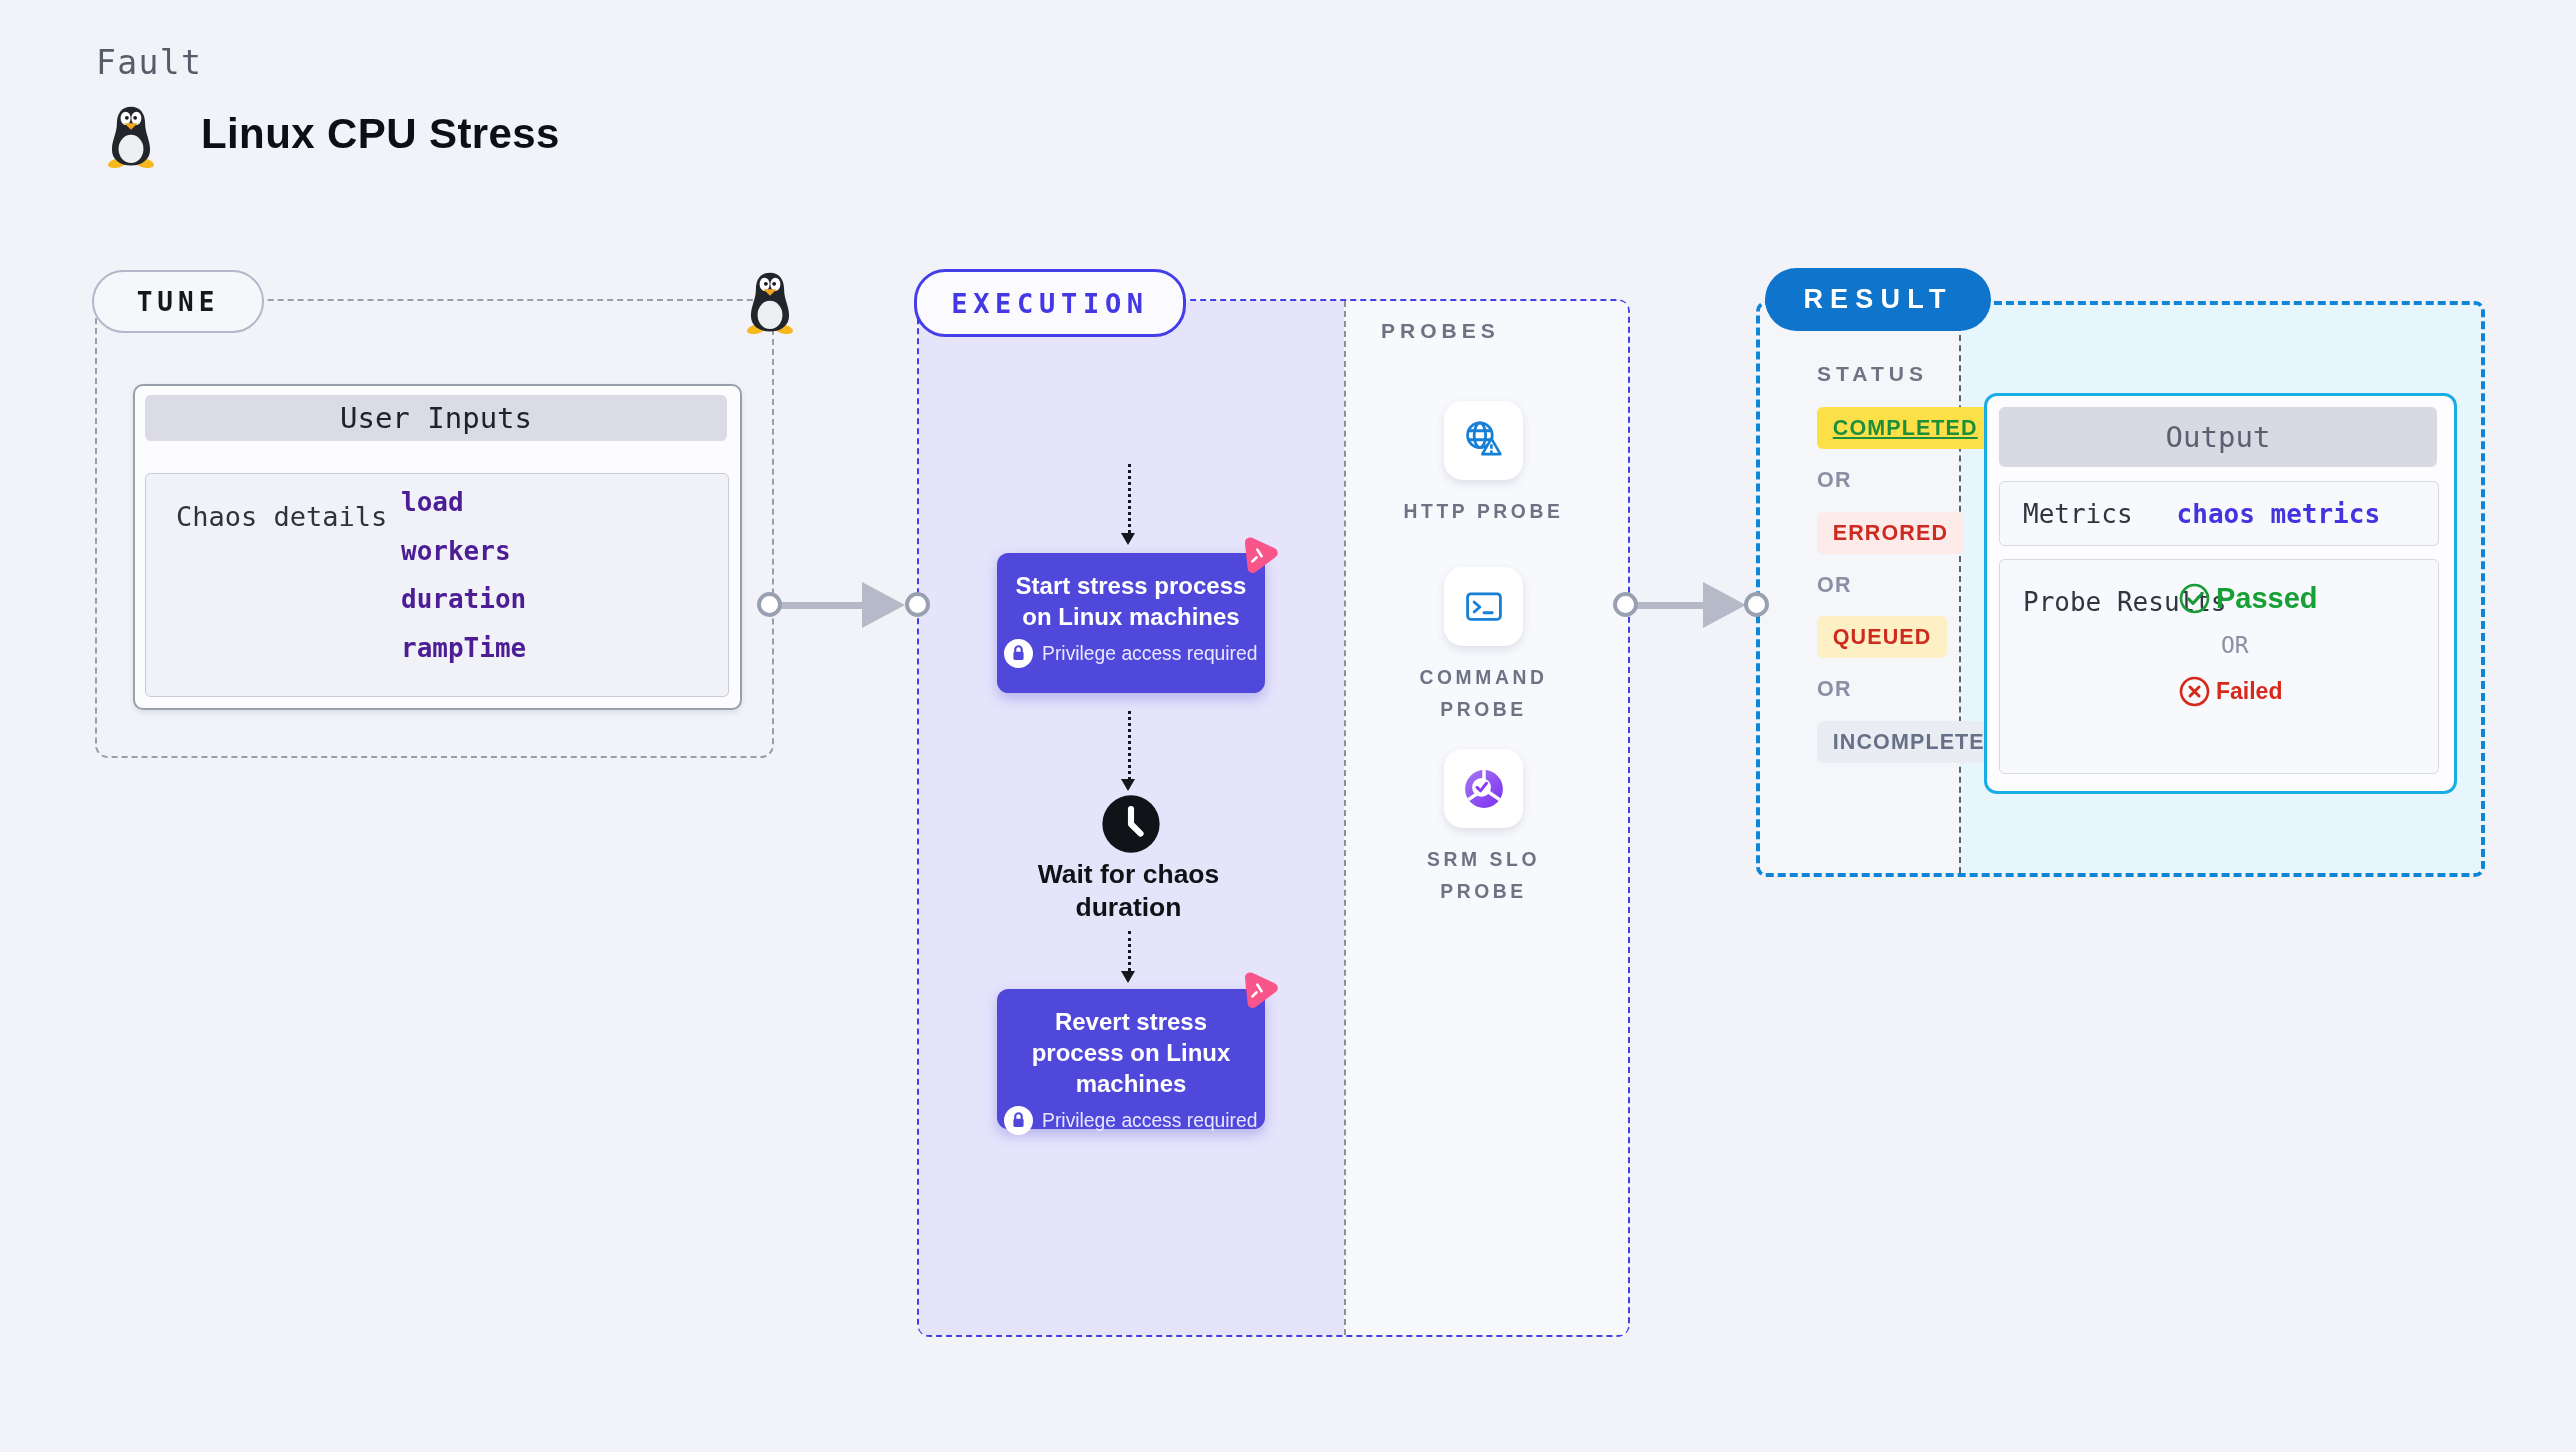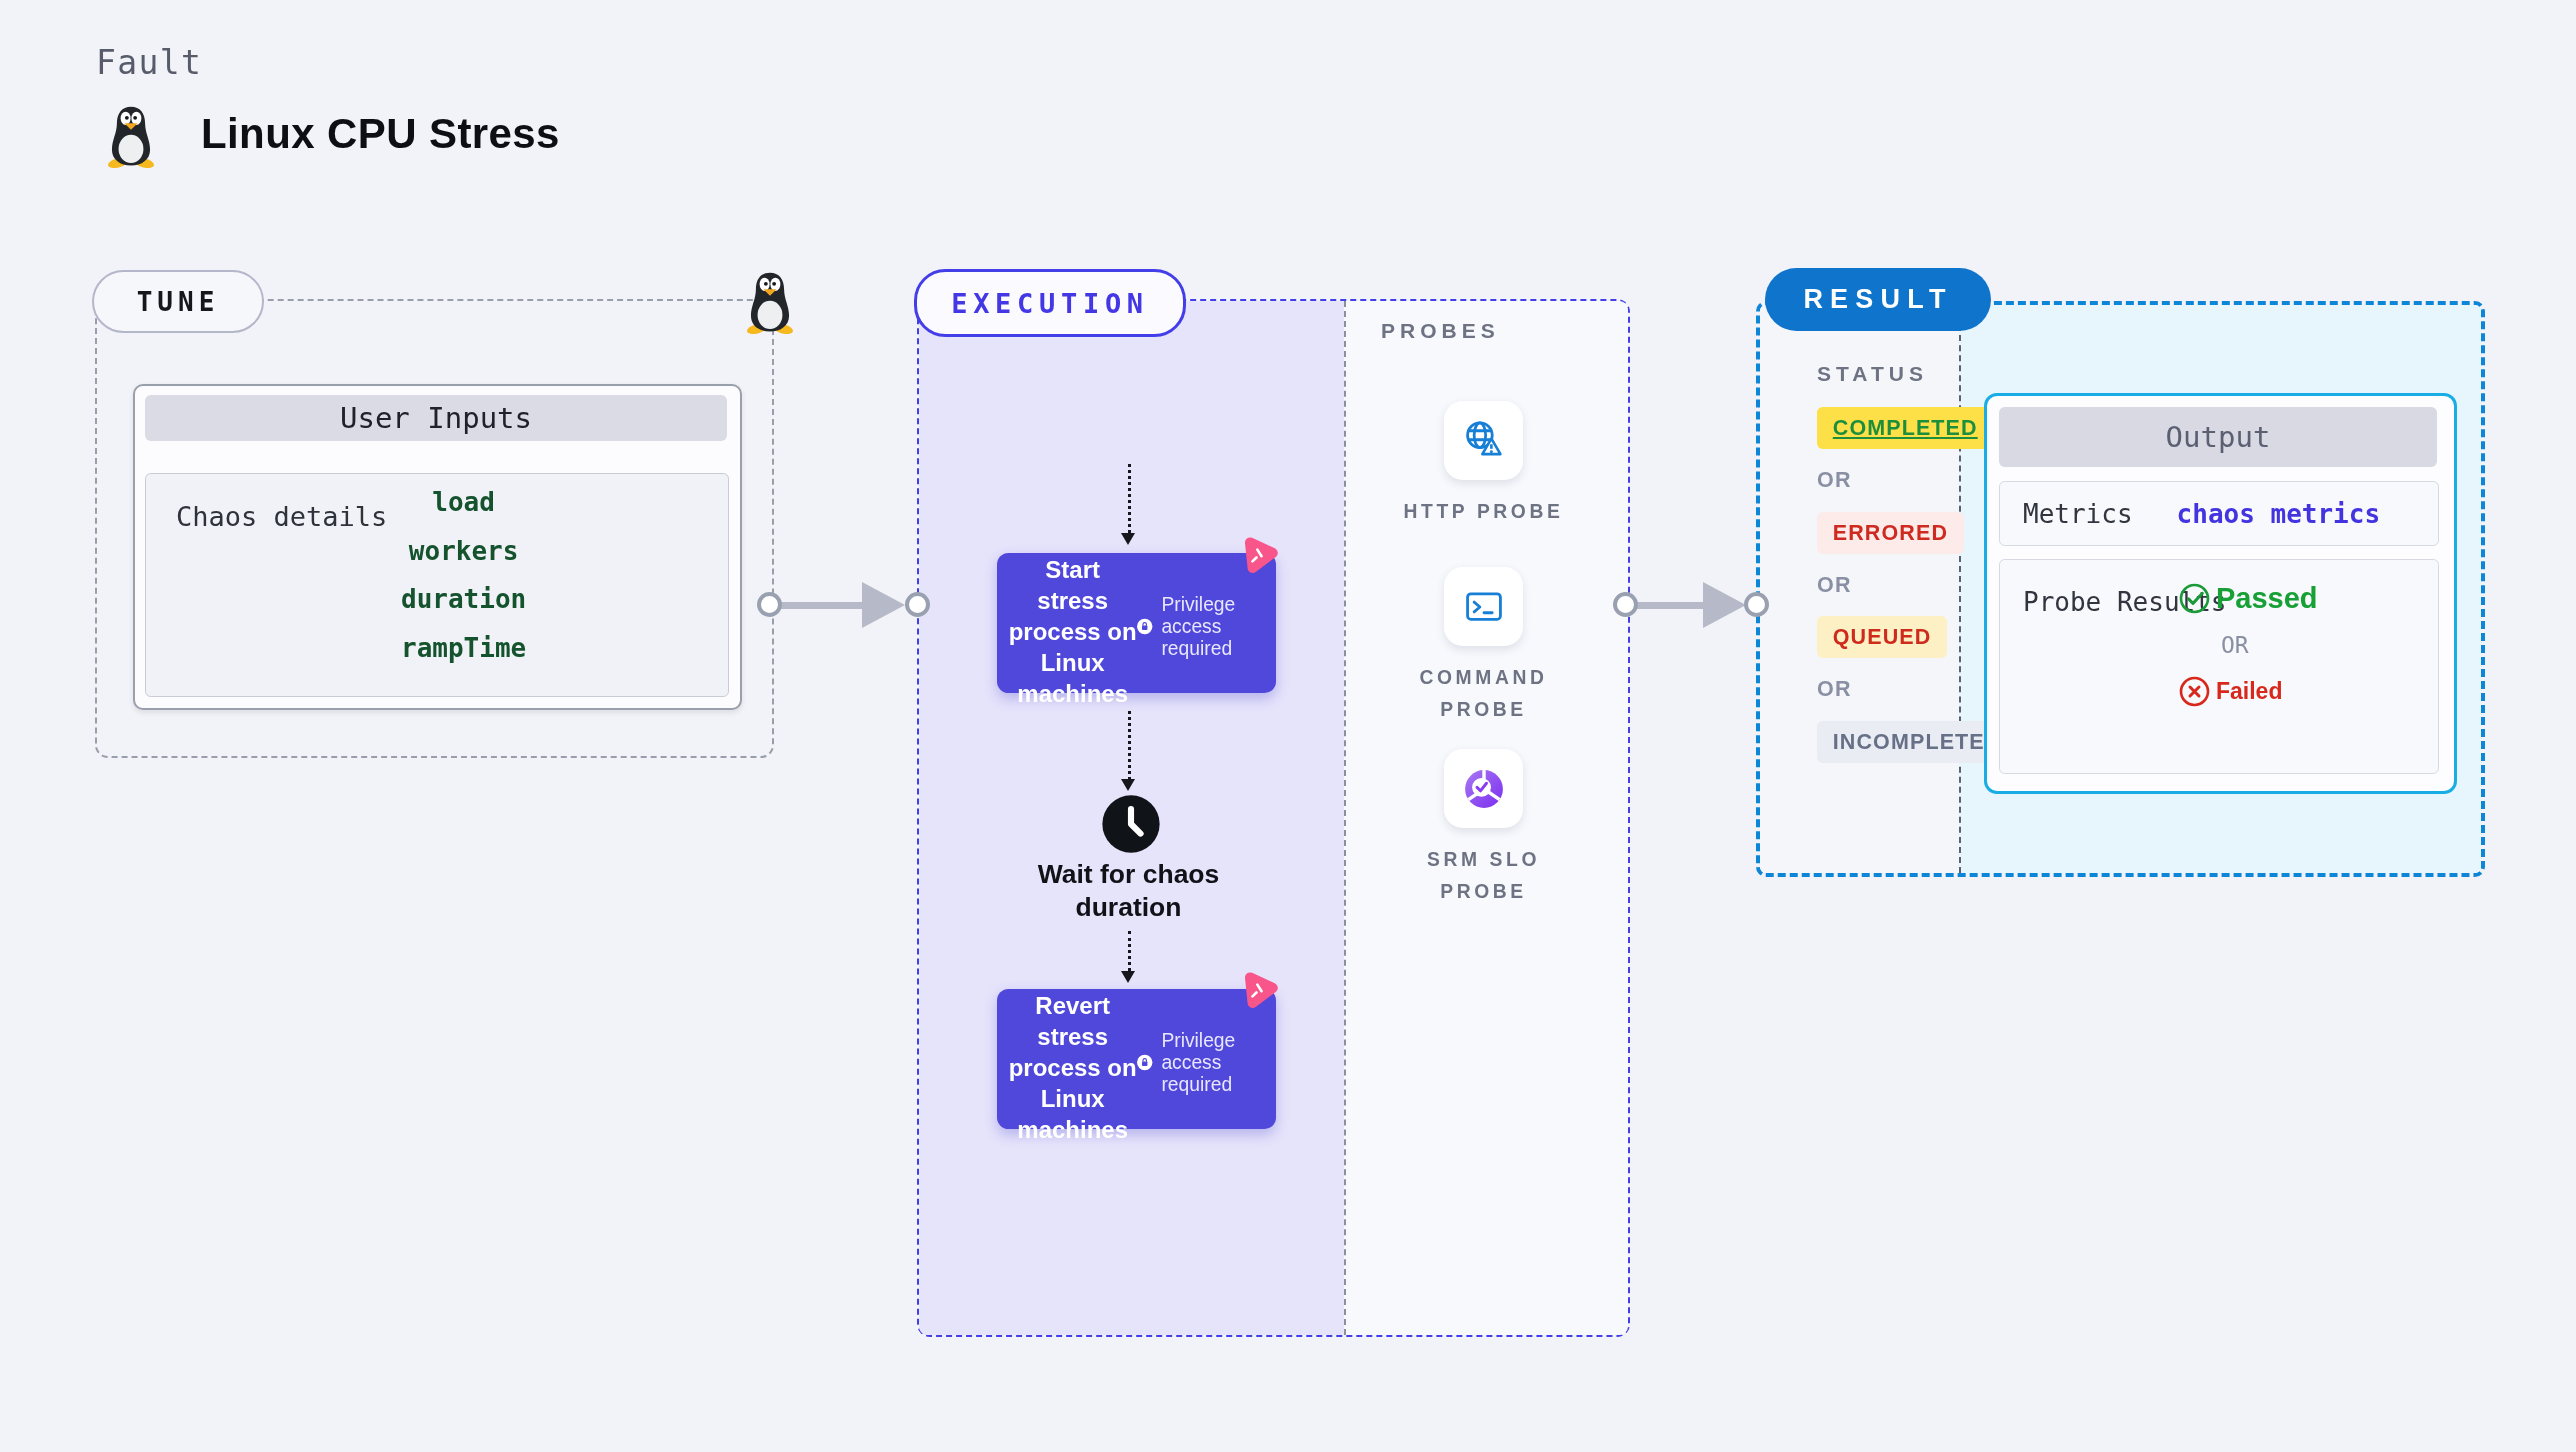--- a/index.html
+++ b/index.html
@@ -34,37 +34,37 @@
   .output-bg{flex:1;background:#e7f5fc;border-left:2.1px dashed #5a6170;}
 
   
   .ui-card{left:133px;top:384px;width:605px;height:322px;background:#fcfcfe;border:2.9px solid #99a0ac;
            border-radius:10px;box-shadow:0 2.1px 5.7px rgba(40,45,70,.10);}
   .ui-header{left:145px;top:395px;width:582px;height:46px;background:#dbdbe6;border-radius:5.7px;
              display:flex;align-items:center;justify-content:center;font-size:29px;color:#20222a;}
   .ui-inner{left:145px;top:473px;width:582px;height:222px;background:#f1f2f7;border:1.4px solid #c7cbd7;border-radius:5.7px;}
   .chaos-details{left:176px;top:501px;font-size:27px;color:#2e323b;}
   .input-links{left:401px;top:487px;display:flex;flex-direction:column;gap:17px;}
-  .input-link{font-size:26px;font-weight:bold;color:#14532d;line-height:31.5px;cursor:pointer;text-align:center;}
+  .input-link{font-size:26px;font-weight:bold;color:#4c1d95;line-height:31.5px;cursor:pointer;}
 
   
   .conn-line{position:absolute;height:7.2px;background:#b6b9c7;}
   .conn-arrow{position:absolute;width:0;height:0;border-top:23.6px solid transparent;
               border-bottom:23.6px solid transparent;border-left:43px solid #b6b9c7;}
   .conn-dot{position:absolute;width:17px;height:17px;border:4.3px solid #99a1b1;background:#fff;border-radius:50%;z-index:5;}
 
   
   .flow-title{position:absolute;text-align:center;font-weight:bold;font-size:26.5px;line-height:33px;color:#101218;}
   .derive-title{left:993px;top:373px;width:272px;}
   .wait-title{left:1014px;top:858px;width:229px;}
   .dotted-line{position:absolute;width:0;border-left:3.6px dotted #15171c;}
   .dot-head{position:absolute;width:0;height:0;border-left:7.9px solid transparent;
             border-right:7.9px solid transparent;border-top:12px solid #15171c;}
   .chaos-node{position:absolute;width:268px;height:140px;background:#4f48da;border-radius:11.5px;
-              box-shadow:0 5.7px 13px rgba(60,55,200,.28);display:flex;flex-direction:row;align-items:center;z-index:3;padding-left:11px;}
+              box-shadow:0 5.7px 13px rgba(60,55,200,.28);display:flex;flex-direction:column;align-items:center;z-index:3;}
   .node-title{width:236px;margin-top:17px;text-align:center;font-weight:bold;font-size:24px;line-height:31px;color:#ffffff;}
   .priv-row{display:flex;align-items:center;gap:8.6px;margin-top:7.2px;}
   .priv-text{font-size:19.3px;color:#e9e7ff;}
   .chaos-badge{position:absolute;width:47px;height:47px;z-index:4;}
   .clock-wrap{left:1101px;top:794px;width:60px;height:60px;}
 
   
   .side-label{position:absolute;font-weight:bold;font-size:21px;letter-spacing:5px;color:#6d7383;}
   .probe-card{position:absolute;left:1444px;width:79px;height:79px;background:#ffffff;border-radius:18.6px;
               box-shadow:0 3.6px 8.6px rgba(50,60,90,.12);display:flex;align-items:center;justify-content:center;cursor:pointer;}

